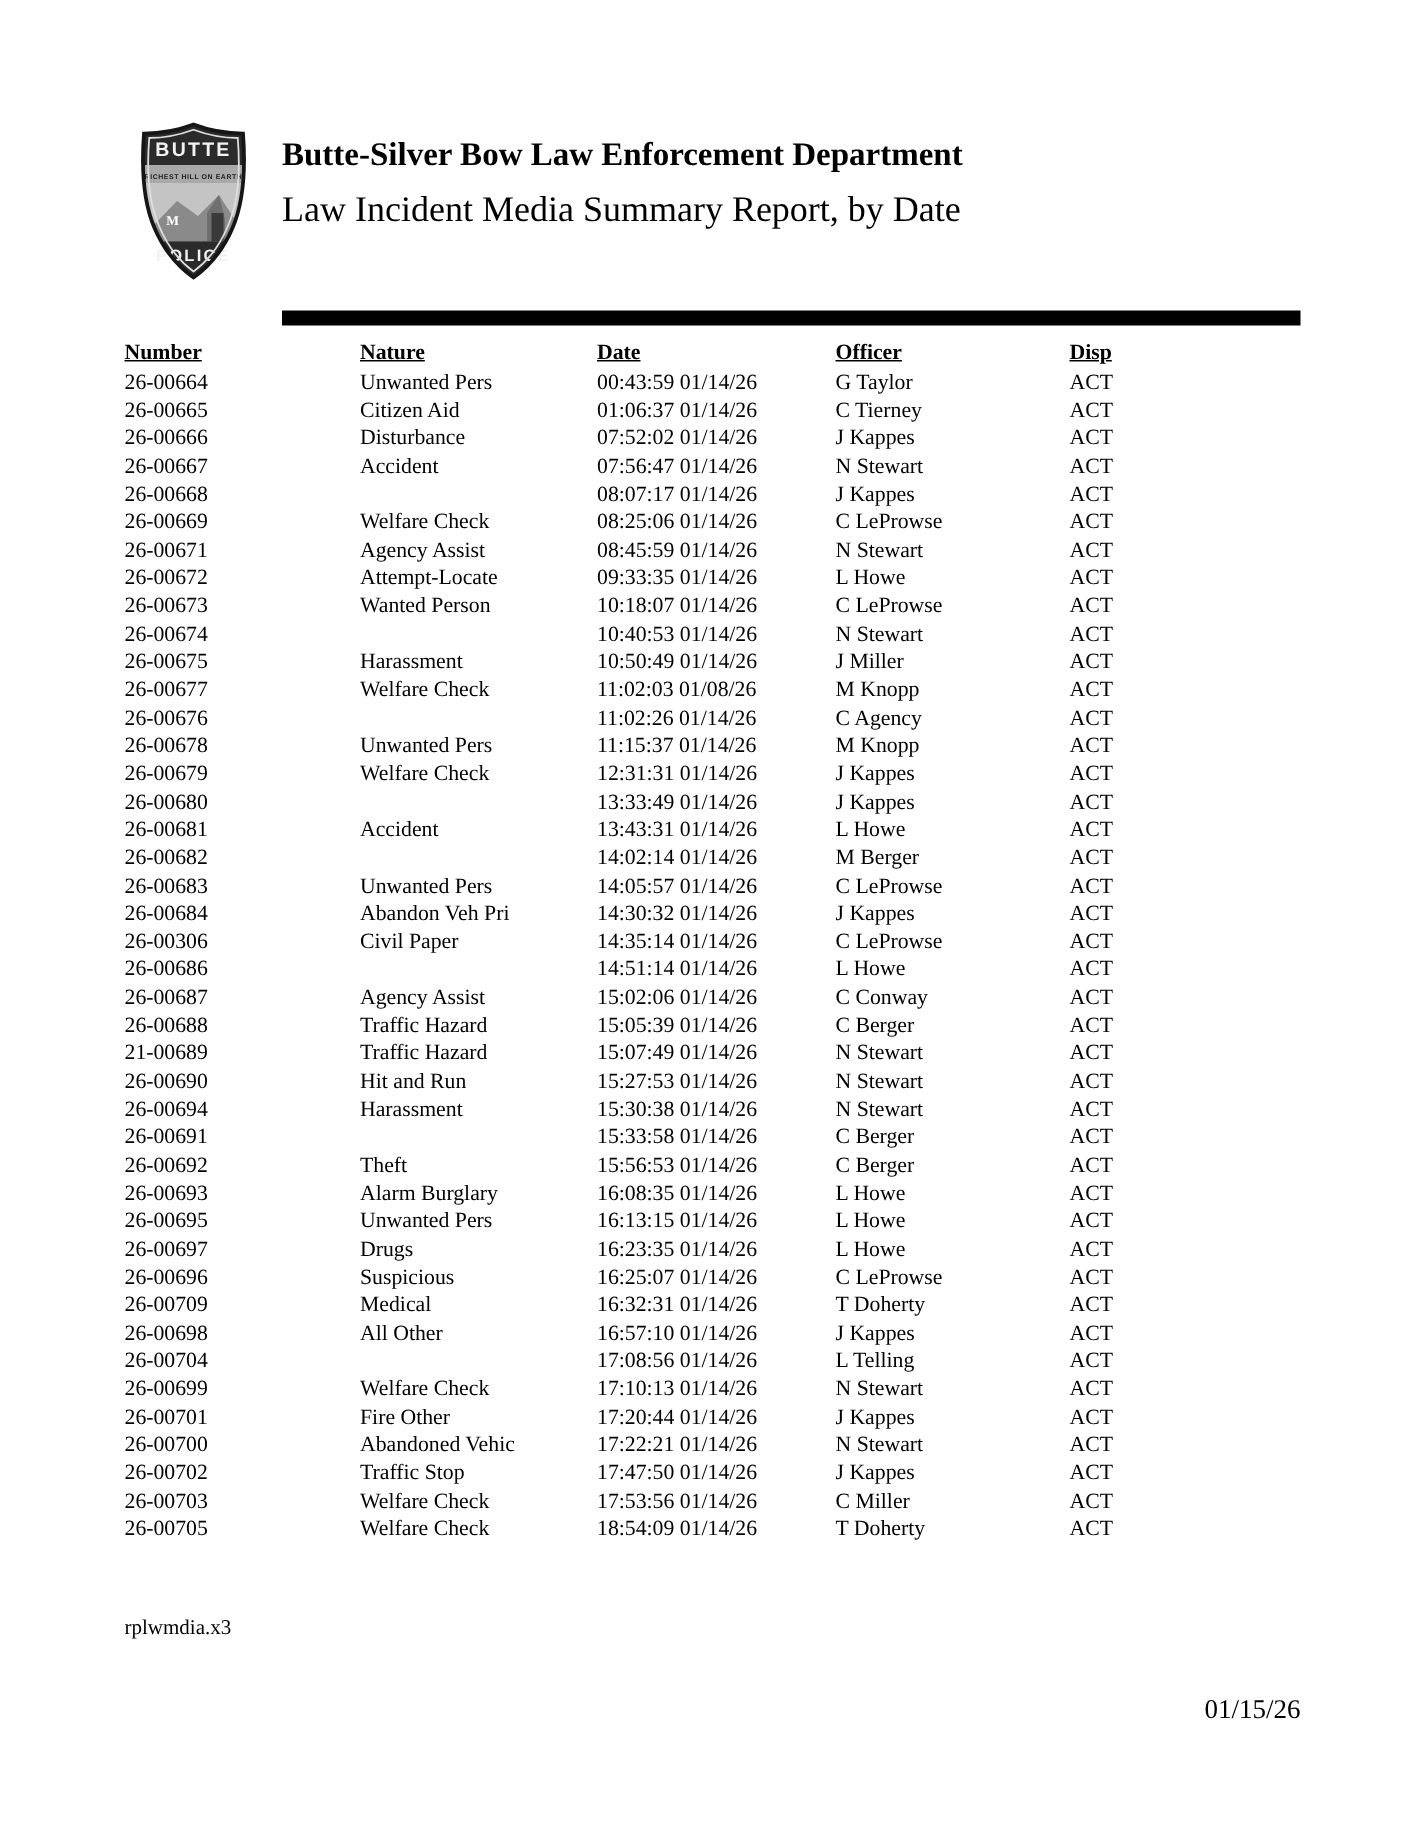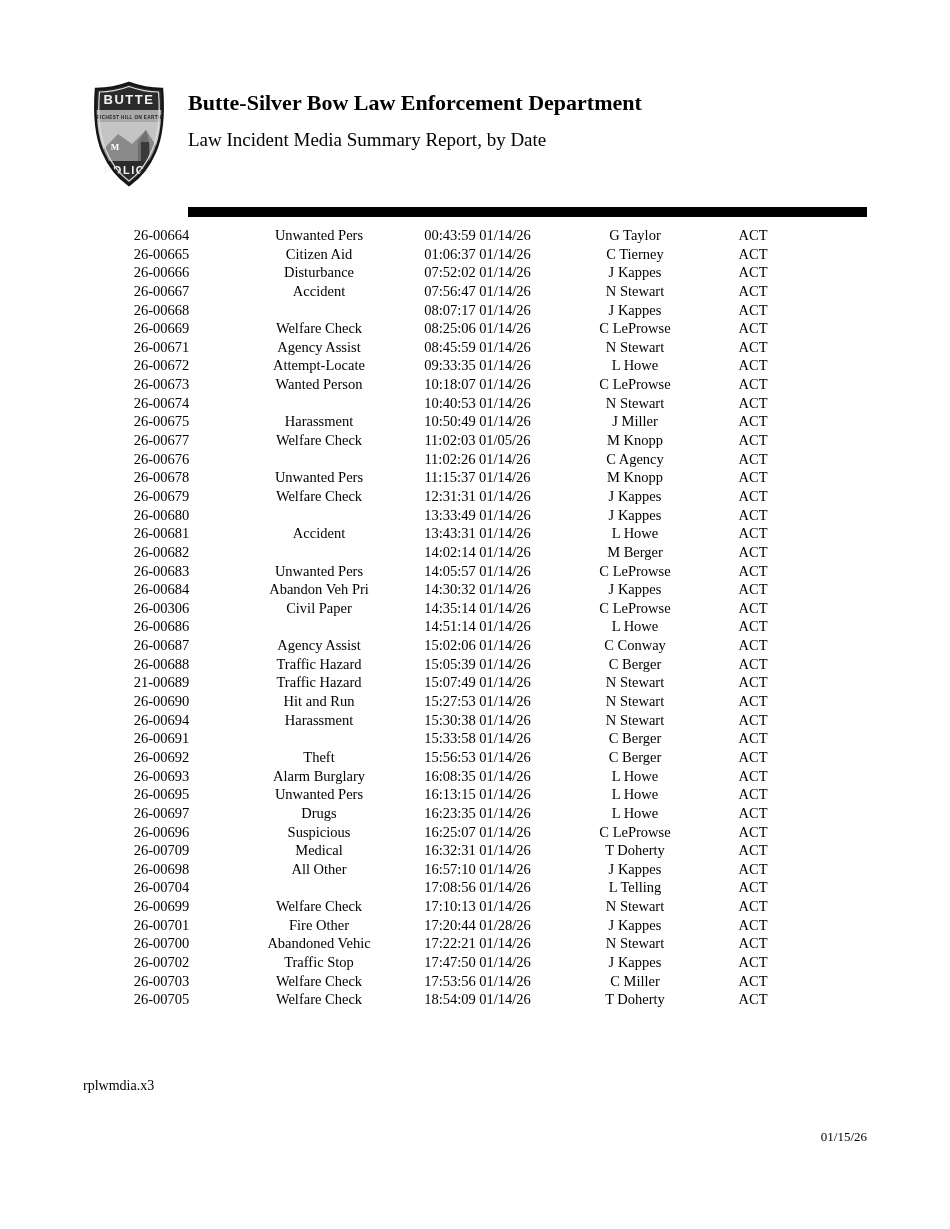--- a/index.html
+++ b/index.html
@@ -28,21 +28,21 @@
     width: 620px;
   }
   .report-title {
     font-size: 22px;
     font-weight: bold;
     line-height: 41px;
     letter-spacing: 0px;
     margin: 0;
   }
   .report-subtitle {
-    font-size: 19px;
+    font-size: 24px;
     line-height: 24px;
     margin-top: 5px;
   }
 
   
   .divider-bar {
     position: absolute;
     left: 188px;
     top: 207px;
     width: 679px;
@@ -64,36 +64,35 @@
   }
   .thead-row {
     font-weight: bold;
     height: 20px;
     line-height: 18px;
   }
   .thead-row .hcell span { text-decoration: underline; }
   .trow {
     height: 18.65px;
     line-height: 18.65px;
-    text-align: center;
   }
   .tcell { white-space: nowrap; overflow: visible; }
 
   
   .footer-left {
     position: absolute;
     left: 83px;
     top: 1078px;
     font-size: 14px;
   }
   .footer-right {
     position: absolute;
     right: 83px;
     top: 1129px;
-    font-size: 13px;
+    font-size: 18px;
   }
 </style>
 </head>
 <body>
 
 <div class="page">
 
   <div class="badge-wrap">
     <svg width="82" height="110" viewBox="0 0 82 110">
       <defs>
@@ -126,20 +125,27 @@
   </div>
 
   <div class="title-block">
     <div class="report-title">Butte-Silver Bow Law Enforcement Department</div>
     <div class="report-subtitle">Law Incident Media Summary Report, by Date</div>
   </div>
 
   <div class="divider-bar"></div>
 
   <div class="incident-table">
+    <div class="thead-row">
+      <div class="hcell"><span>Number</span></div>
+      <div class="hcell"><span>Nature</span></div>
+      <div class="hcell"><span>Date</span></div>
+      <div class="hcell"><span>Officer</span></div>
+      <div class="hcell"><span>Disp</span></div>
+    </div>
     <div id="table-body">
         <div class="trow">
           <div class="tcell">26-00664</div>
           <div class="tcell">Unwanted Pers</div>
           <div class="tcell">00:43:59 01/14/26</div>
           <div class="tcell">G Taylor</div>
           <div class="tcell">ACT</div>
         </div>
         <div class="trow">
           <div class="tcell">26-00665</div>
@@ -207,21 +213,21 @@
         <div class="trow">
           <div class="tcell">26-00675</div>
           <div class="tcell">Harassment</div>
           <div class="tcell">10:50:49 01/14/26</div>
           <div class="tcell">J Miller</div>
           <div class="tcell">ACT</div>
         </div>
         <div class="trow">
           <div class="tcell">26-00677</div>
           <div class="tcell">Welfare Check</div>
-          <div class="tcell">11:02:03 01/05/26</div>
+          <div class="tcell">11:02:03 01/08/26</div>
           <div class="tcell">M Knopp</div>
           <div class="tcell">ACT</div>
         </div>
         <div class="trow">
           <div class="tcell">26-00676</div>
           <div class="tcell"></div>
           <div class="tcell">11:02:26 01/14/26</div>
           <div class="tcell">C Agency</div>
           <div class="tcell">ACT</div>
         </div>
@@ -389,21 +395,21 @@
         <div class="trow">
           <div class="tcell">26-00699</div>
           <div class="tcell">Welfare Check</div>
           <div class="tcell">17:10:13 01/14/26</div>
           <div class="tcell">N Stewart</div>
           <div class="tcell">ACT</div>
         </div>
         <div class="trow">
           <div class="tcell">26-00701</div>
           <div class="tcell">Fire Other</div>
-          <div class="tcell">17:20:44 01/28/26</div>
+          <div class="tcell">17:20:44 01/14/26</div>
           <div class="tcell">J Kappes</div>
           <div class="tcell">ACT</div>
         </div>
         <div class="trow">
           <div class="tcell">26-00700</div>
           <div class="tcell">Abandoned Vehic</div>
           <div class="tcell">17:22:21 01/14/26</div>
           <div class="tcell">N Stewart</div>
           <div class="tcell">ACT</div>
         </div>

